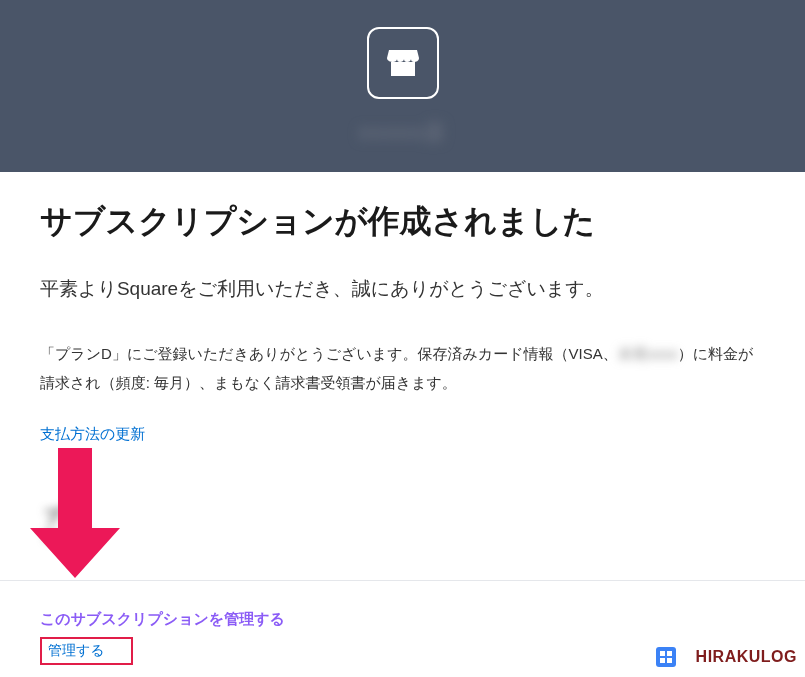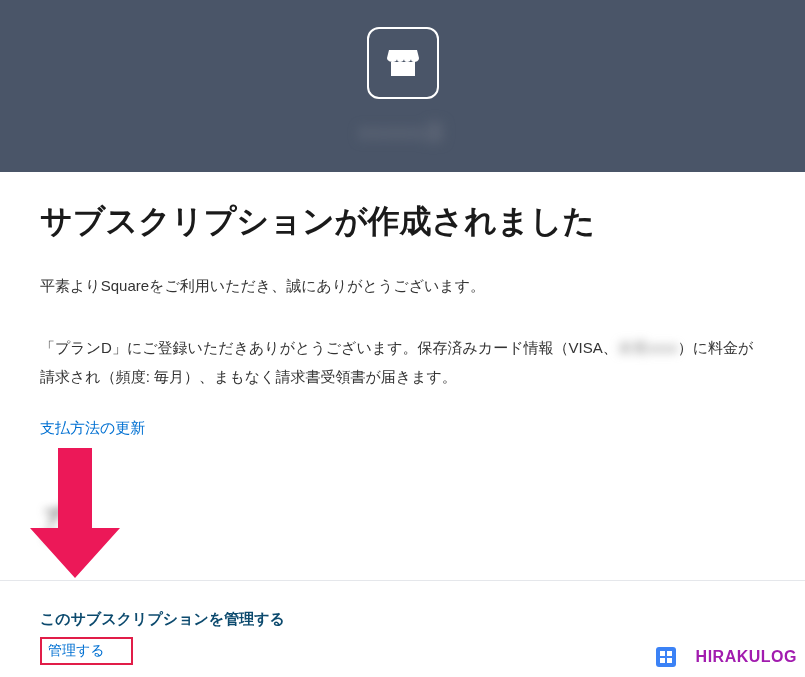--- a/index.html
+++ b/index.html
@@ -40,21 +40,21 @@
     .content {
       padding: 28px 40px 0 40px;
     }
     .title {
       font-size: 32px;
       font-weight: bold;
       color: #1a1a1a;
       margin-bottom: 30px;
     }
     .greeting {
-      font-size: 15px;
+      font-size: 19px;
       color: #333;
       margin-bottom: 36px;
       line-height: 1.6;
     }
     .detail {
       font-size: 15px;
       color: #333;
       line-height: 1.9;
       margin-bottom: 28px;
       position: relative;
@@ -104,42 +104,42 @@
       background: #e5e7eb;
     }
     .manage-section {
       position: absolute;
       left: 40px;
       top: 610px;
     }
     .manage-title {
       font-size: 15px;
       font-weight: bold;
-      color: #0c4a6e;
+      color: #8b5cf6;
       margin-bottom: 8px;
     }
     .manage-link-box {
       border: 2px solid #e11d48;
       padding: 2px 26px 3px 6px;
       display: inline-block;
     }
     .manage-link {
       color: #0070d2;
       font-size: 14px;
       cursor: pointer;
       text-decoration: none;
     }
     .watermark {
       position: absolute;
       right: 8px;
       bottom: 10px;
       display: flex;
       align-items: center;
       gap: 20px;
-      color: #a21caf;
+      color: #7f1d1d;
       font-size: 16px;
       font-weight: bold;
       letter-spacing: 0.5px;
     }
     .wm-icon {
       width: 20px;
       height: 20px;
       background: #3b82f6;
       border-radius: 3px;
       display: flex;

